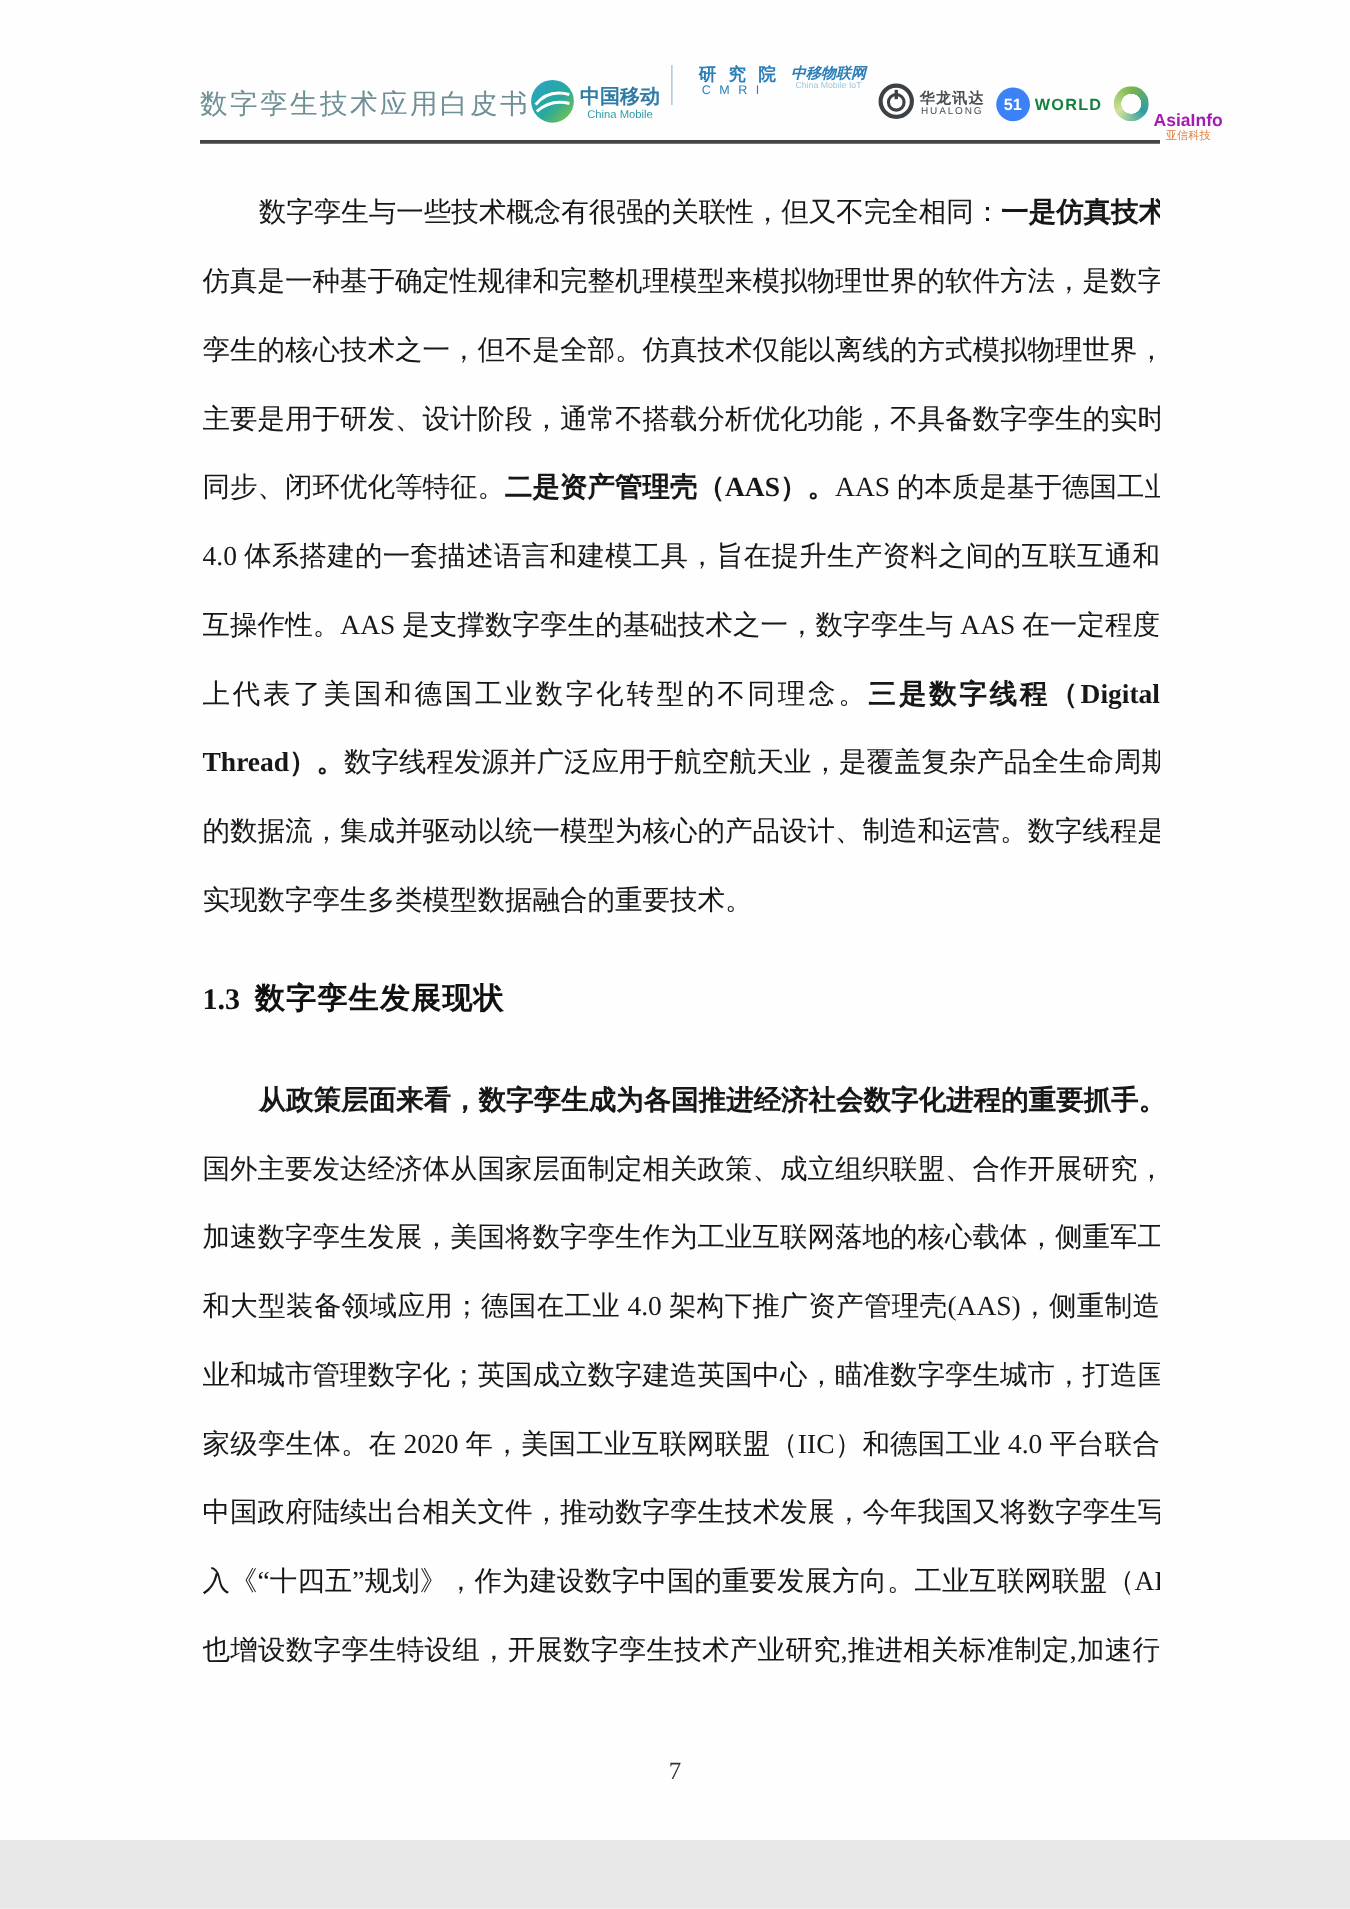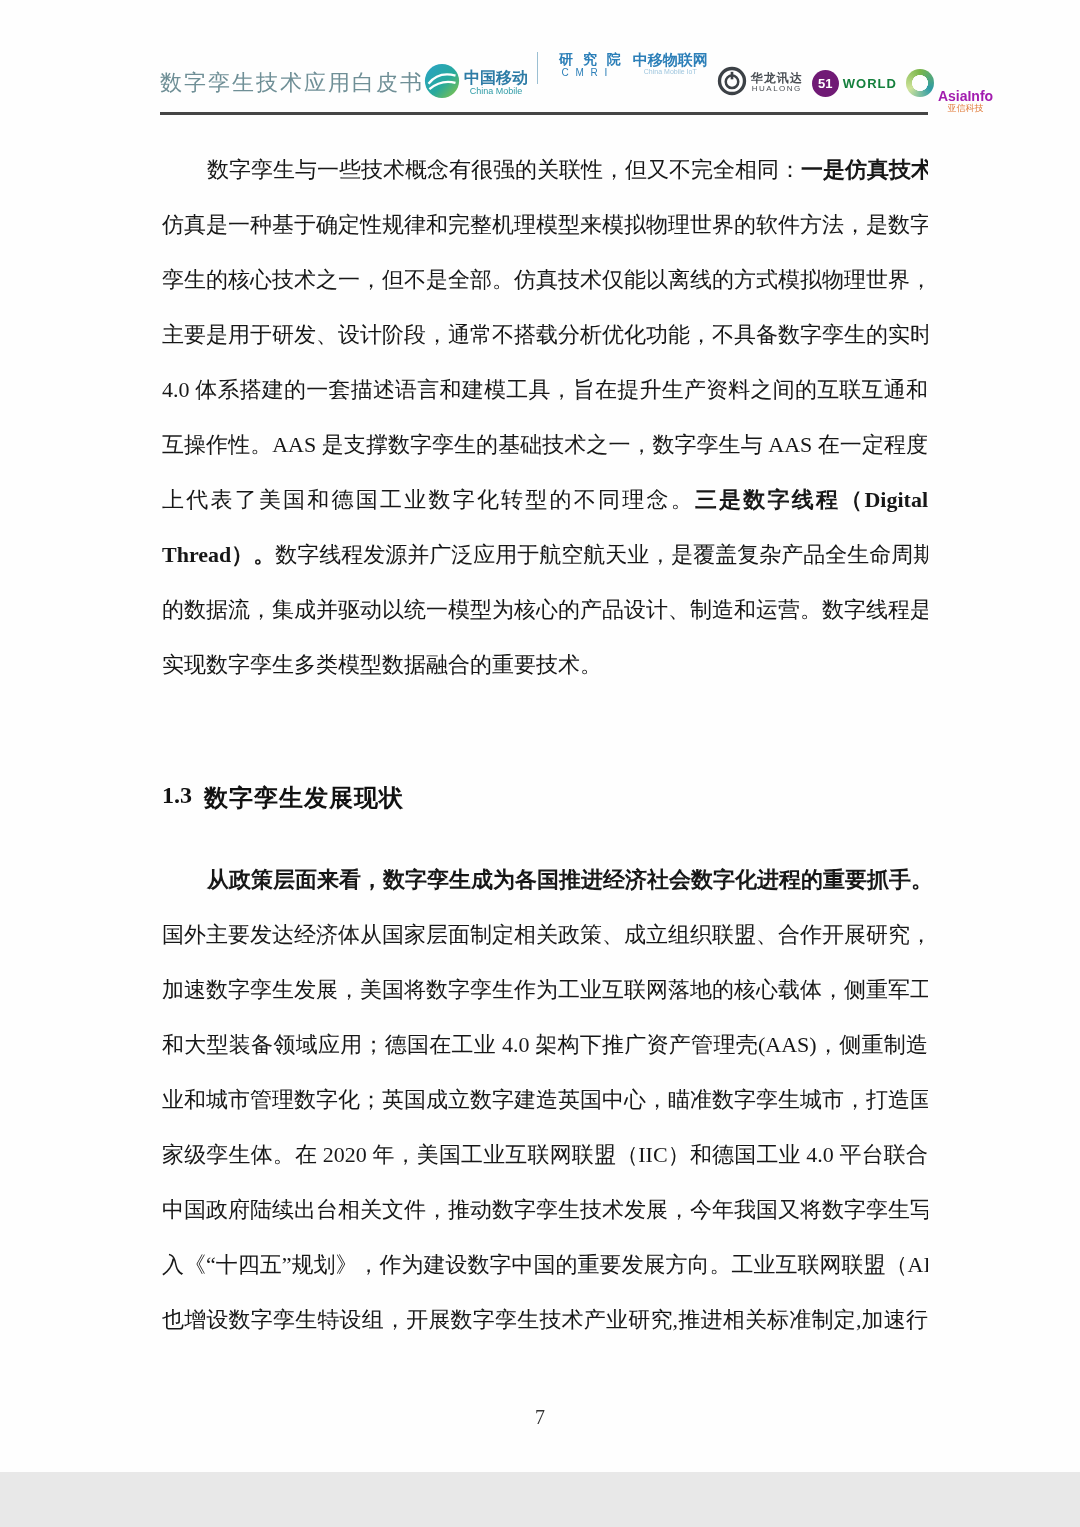--- a/index.html
+++ b/index.html
@@ -20,26 +20,26 @@
     font-size:22px; letter-spacing:2px; color:#6f8f96; white-space:nowrap;
   }
   .logos { display:flex; gap:9px; }
   .logo-col { display:flex; flex-direction:column; align-items:center; line-height:1.1; }
   .logo-row { display:flex; align-items:center; gap:4px; }
   .cm-zh { font-size:16px; font-weight:bold; color:#2e7ca6; font-family:"Liberation Sans",sans-serif; white-space:nowrap;}
   .cm-en { font-size:9px; color:#2e9ba6; font-family:"Liberation Sans",sans-serif; white-space:nowrap;}
   .v-divider { width:1px; height:32px; background:#9bbfd2; }
   .cmri-zh { font-size:14px; font-weight:bold; color:#2c7fb8; letter-spacing:3px; font-family:"Liberation Sans",sans-serif; white-space:nowrap;margin-left:12px;}
   .cmri-en { font-size:10px; color:#2c7fb8; letter-spacing:2px; font-family:"Liberation Sans",sans-serif; white-space:nowrap;}
-  .iot-zh { font-size:15px; font-weight:bold; color:#2c7fb8; font-family:"Liberation Sans",sans-serif; white-space:nowrap;}
+  .iot-zh { font-size:12px; font-weight:bold; color:#2c7fb8; font-family:"Liberation Sans",sans-serif; white-space:nowrap;font-style:italic;}
   .iot-en { font-size:7px; color:#9fc6de; font-family:"Liberation Sans",sans-serif; white-space:nowrap;}
   .hl-zh { font-size:12px; font-weight:bold; color:#4a4f54; letter-spacing:1px; font-family:"Liberation Sans",sans-serif; white-space:nowrap;}
   .hl-en { font-size:8px; color:#4a4f54; letter-spacing:1.5px; font-family:"Liberation Sans",sans-serif; white-space:nowrap;}
   .badge-51 {
-    width:27px; height:27px; border-radius:50%; background:#701a75;
+    width:27px; height:27px; border-radius:50%; background:#3b82f6;
     color:#fff; font-family:"Liberation Sans",sans-serif; font-weight:bold; font-size:13px;
     display:flex; align-items:center; justify-content:center; flex:0 0 auto;
   }
   .world-label { font-size:13px; font-weight:800; color:#15803d; letter-spacing:1px; font-family:"Liberation Sans",sans-serif; }
   .asia-ring {
     width:28px; height:28px; border-radius:50%; flex:0 0 auto;
     background:
       radial-gradient(closest-side,#fefefe 56%,transparent 58%),
       conic-gradient(#7bb64a,#2e9ba6,#cfe39a,#7bb64a);
   }
@@ -56,21 +56,21 @@
   .para .line {
     height:55px; line-height:55px;
     text-align:justify; text-align-last:justify;
     overflow:hidden; white-space:nowrap;
   }
   .para .line.flush { text-align-last:left; }
   .para .line.indent { padding-left:45px; }
   .bold { font-weight:bold; }
 
   .section-heading {
-    position:absolute; left:162px; top:782px; display:flex; align-items:flex-start; gap:12px;
+    position:absolute; left:162px; top:782px; display:flex; align-items:flex-end; gap:12px;
   }
   .heading-num { font-size:24px; font-weight:bold; color:#111; font-family:"Liberation Serif",serif; }
   .heading-text { font-size:24px; font-weight:bold; color:#111; font-family:"Liberation Sans",sans-serif; letter-spacing:1px; }
 
   .page-number {
     position:absolute; left:0; top:1406px; width:1080px; text-align:center;
     font-size:20px; color:#333;
   }
 </style>
 </head>
@@ -145,20 +145,21 @@
 
     </div>
   </div>
   <div class="header-rule"></div>
 
   <div class="para" id="para1">
       <div class="line indent"><span>数字孪生与一些技术概念有很强的关联性，但又不完全相同：</span><span class="bold">一是仿真技术。</span></div>
       <div class="line"><span>仿真是一种基于确定性规律和完整机理模型来模拟物理世界的软件方法，是数字</span></div>
       <div class="line"><span>孪生的核心技术之一，但不是全部。仿真技术仅能以离线的方式模拟物理世界，</span></div>
       <div class="line"><span>主要是用于研发、设计阶段，通常不搭载分析优化功能，不具备数字孪生的实时</span></div>
+      <div class="line"><span>同步、闭环优化等特征。</span><span class="bold">二是资产管理壳（AAS）。</span><span>AAS 的本质是基于德国工业</span></div>
       <div class="line"><span>4.0 体系搭建的一套描述语言和建模工具，旨在提升生产资料之间的互联互通和</span></div>
       <div class="line"><span>互操作性。AAS 是支撑数字孪生的基础技术之一，数字孪生与 AAS 在一定程度</span></div>
       <div class="line"><span>上代表了美国和德国工业数字化转型的不同理念。</span><span class="bold">三是数字线程（Digital</span></div>
       <div class="line"><span class="bold">Thread）。</span><span>数字线程发源并广泛应用于航空航天业，是覆盖复杂产品全生命周期</span></div>
       <div class="line"><span>的数据流，集成并驱动以统一模型为核心的产品设计、制造和运营。数字线程是</span></div>
       <div class="line flush"><span>实现数字孪生多类模型数据融合的重要技术。</span></div>
     </div>
 
   <div class="section-heading">
     <span class="heading-num">1.3</span>

